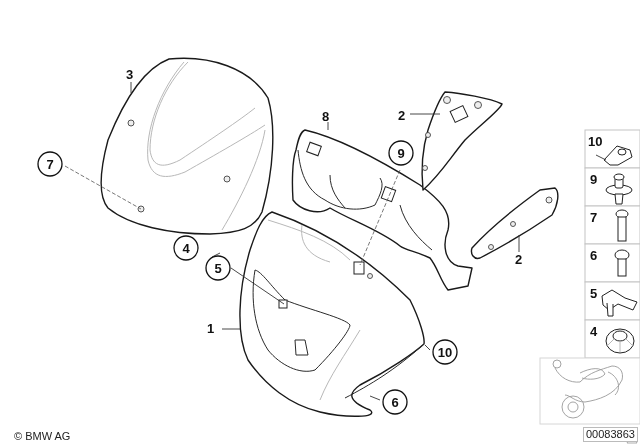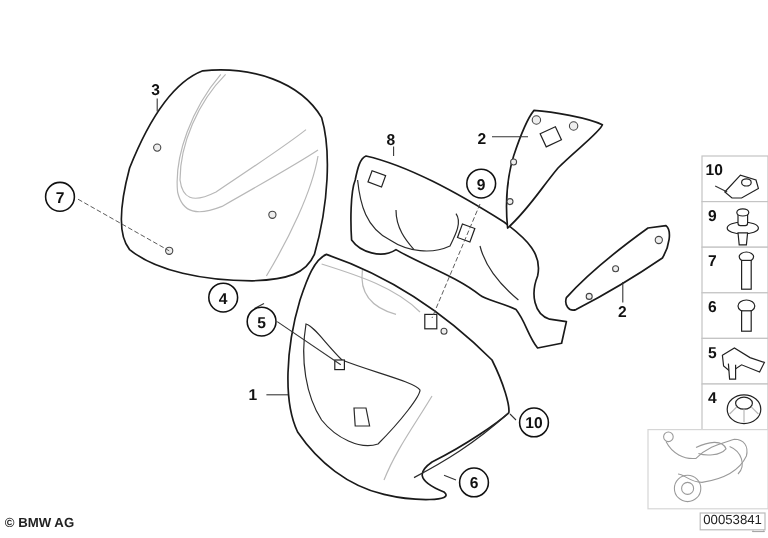--- a/index.html
+++ b/index.html
@@ -11,21 +11,21 @@
   .inner { fill: none; stroke: #2a2a2a; stroke-width: 1; }
   .leader { stroke: #333; stroke-width: 0.9; fill: none; }
   .dash { stroke: #555; stroke-width: 0.8; fill: none; stroke-dasharray: 4 2; }
   .callout-circle { fill: #fff; stroke: #111; stroke-width: 1.3; }
   .callout-text { font-family: "Liberation Sans", sans-serif; font-weight: bold; font-size: 13px; fill: #111; text-anchor: middle; }
   .plain-text { font-family: "Liberation Sans", sans-serif; font-weight: bold; font-size: 13px; fill: #111; }
   .legend-box { fill: #fff; stroke: #c4c4c4; stroke-width: 1; }
   .legend-num { font-family: "Liberation Sans", sans-serif; font-weight: bold; font-size: 13px; fill: #111; }
   .legend-icon { fill: #fff; stroke: #222; stroke-width: 1; }
   .hole { fill: #eee; stroke: #444; stroke-width: 0.9; }
-  .copyright { position: absolute; left: 4px; top: 430px; font-size: 11px; font-weight: bold; color: #222; }
+  .copyright { position: absolute; left: 14px; top: 430px; font-size: 11px; font-weight: normal; color: #222; }
   .diagram-id { position: absolute; left: 583px; top: 427px; font-size: 11px; color: #222;
                 border: 1px solid #bbb; padding: 0 2px; line-height: 13px; background: #fff; }
 </style>
 </head>
 <body>
 
 <svg id="diagram" viewBox="0 0 640 448" xmlns="http://www.w3.org/2000/svg">
 
   <g>
     <path class="part" d="M169,59 C210,55 250,68 268,98 C276,125 274,170 262,212 C255,228 240,233 210,234 C170,234 130,226 108,208 C98,196 100,170 108,140 C120,110 140,70 169,59 Z"></path>
@@ -176,13 +176,13 @@
         <path d="M580,373 C590,368 602,366 605,374 C600,380 588,380 582,378"></path>
         <path d="M608,372 C618,376 622,388 615,395"></path>
       </g>
     </g>
   </g>
 
   <path d="M632,434 L637,443 L627,443 Z" fill="none" stroke="#999" stroke-width="0.8"></path>
 </svg>
 
 <div class="copyright">© BMW AG</div>
-<div class="diagram-id">00053841</div>
+<div class="diagram-id">00083863</div>
 
 </body></html>

